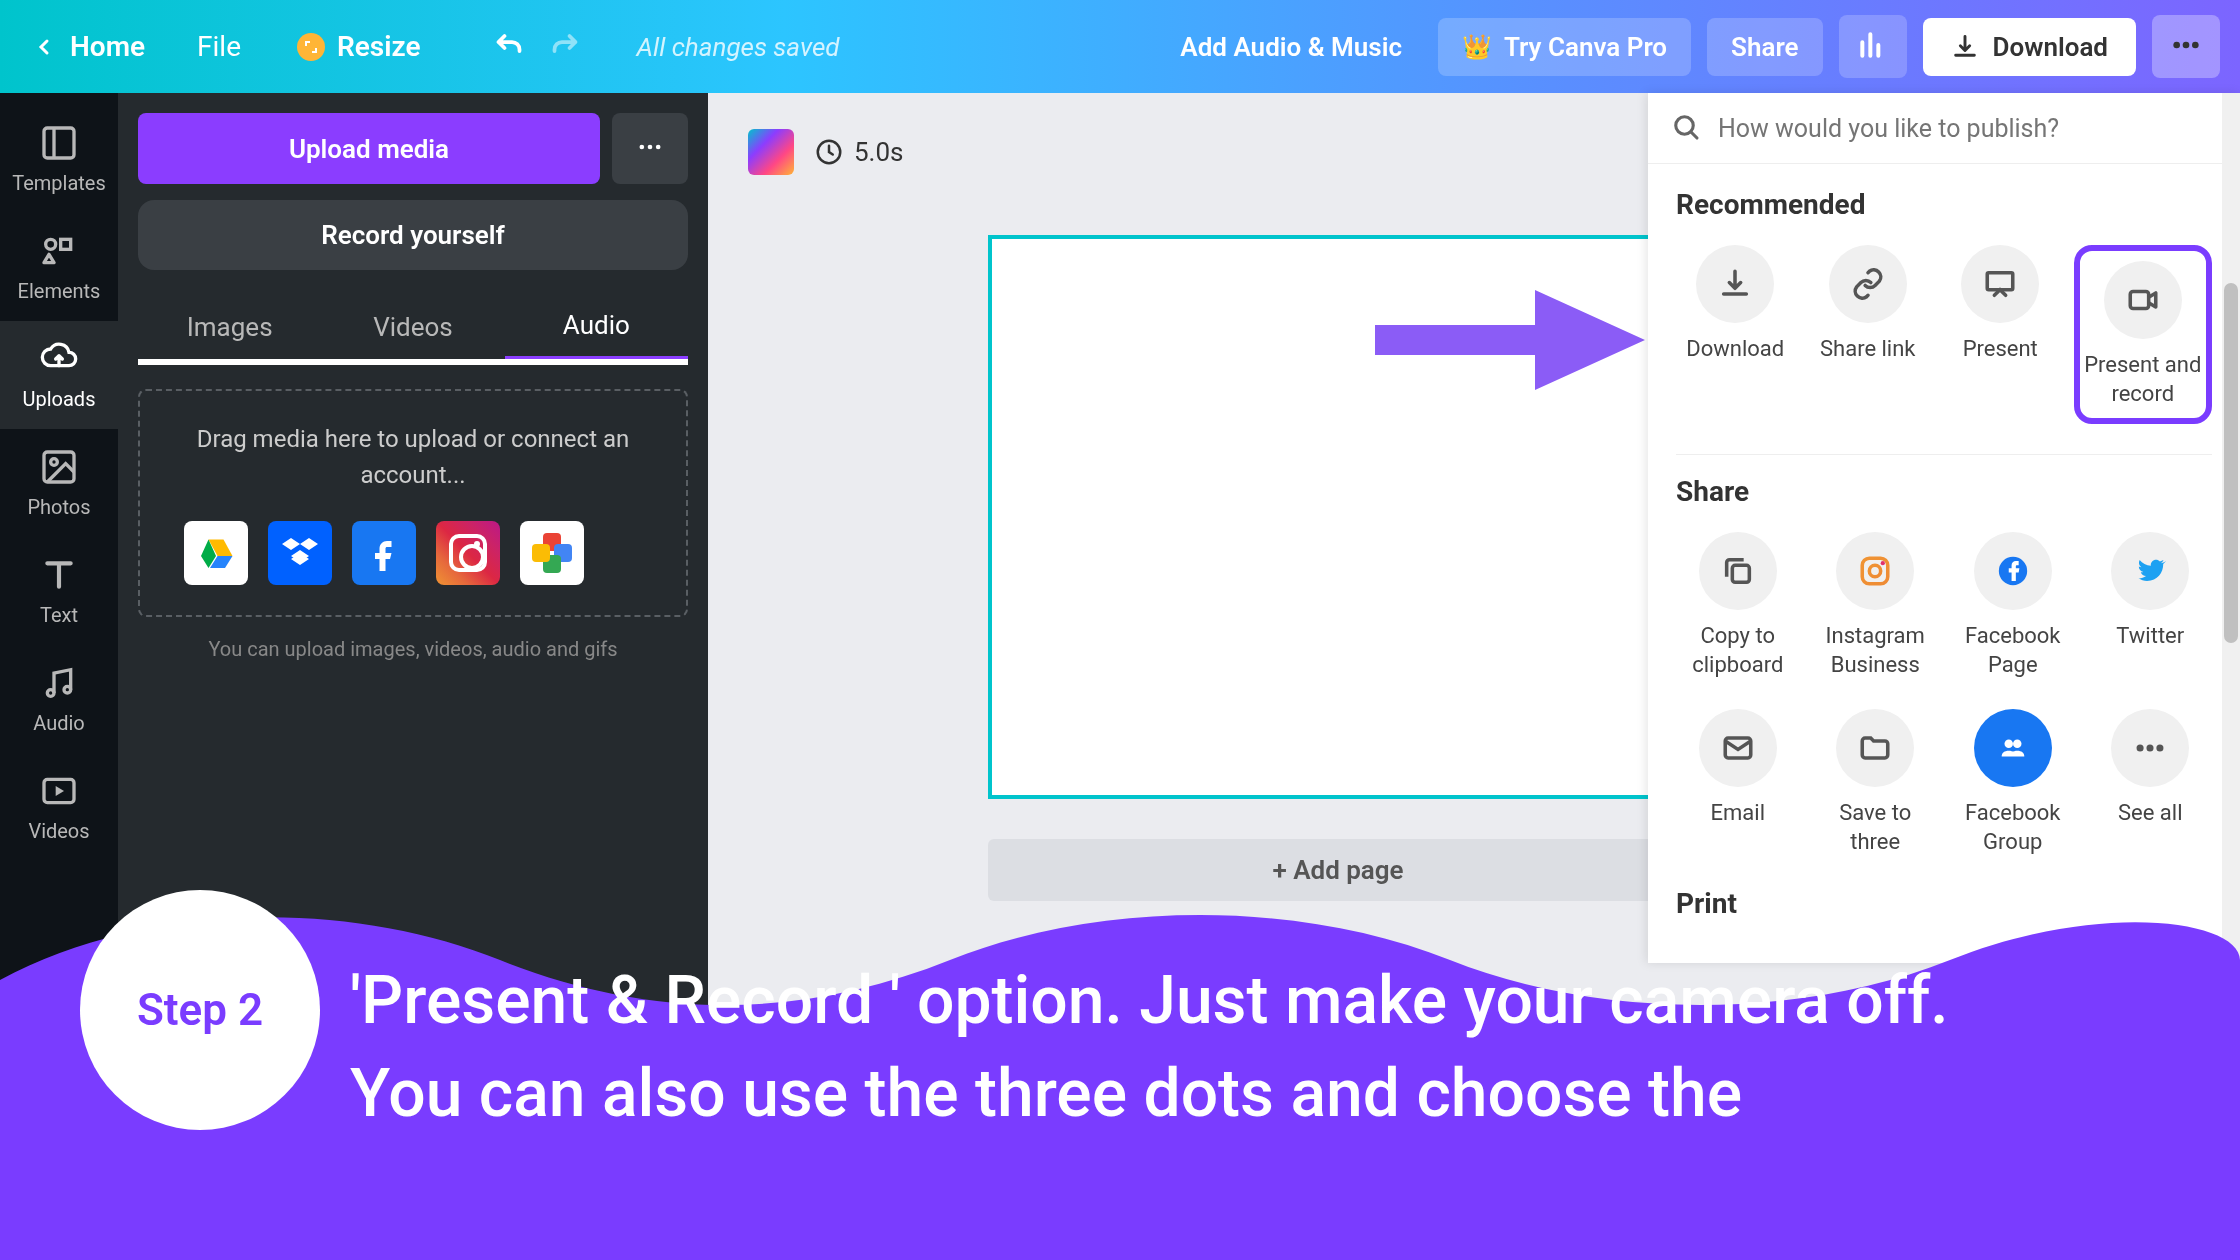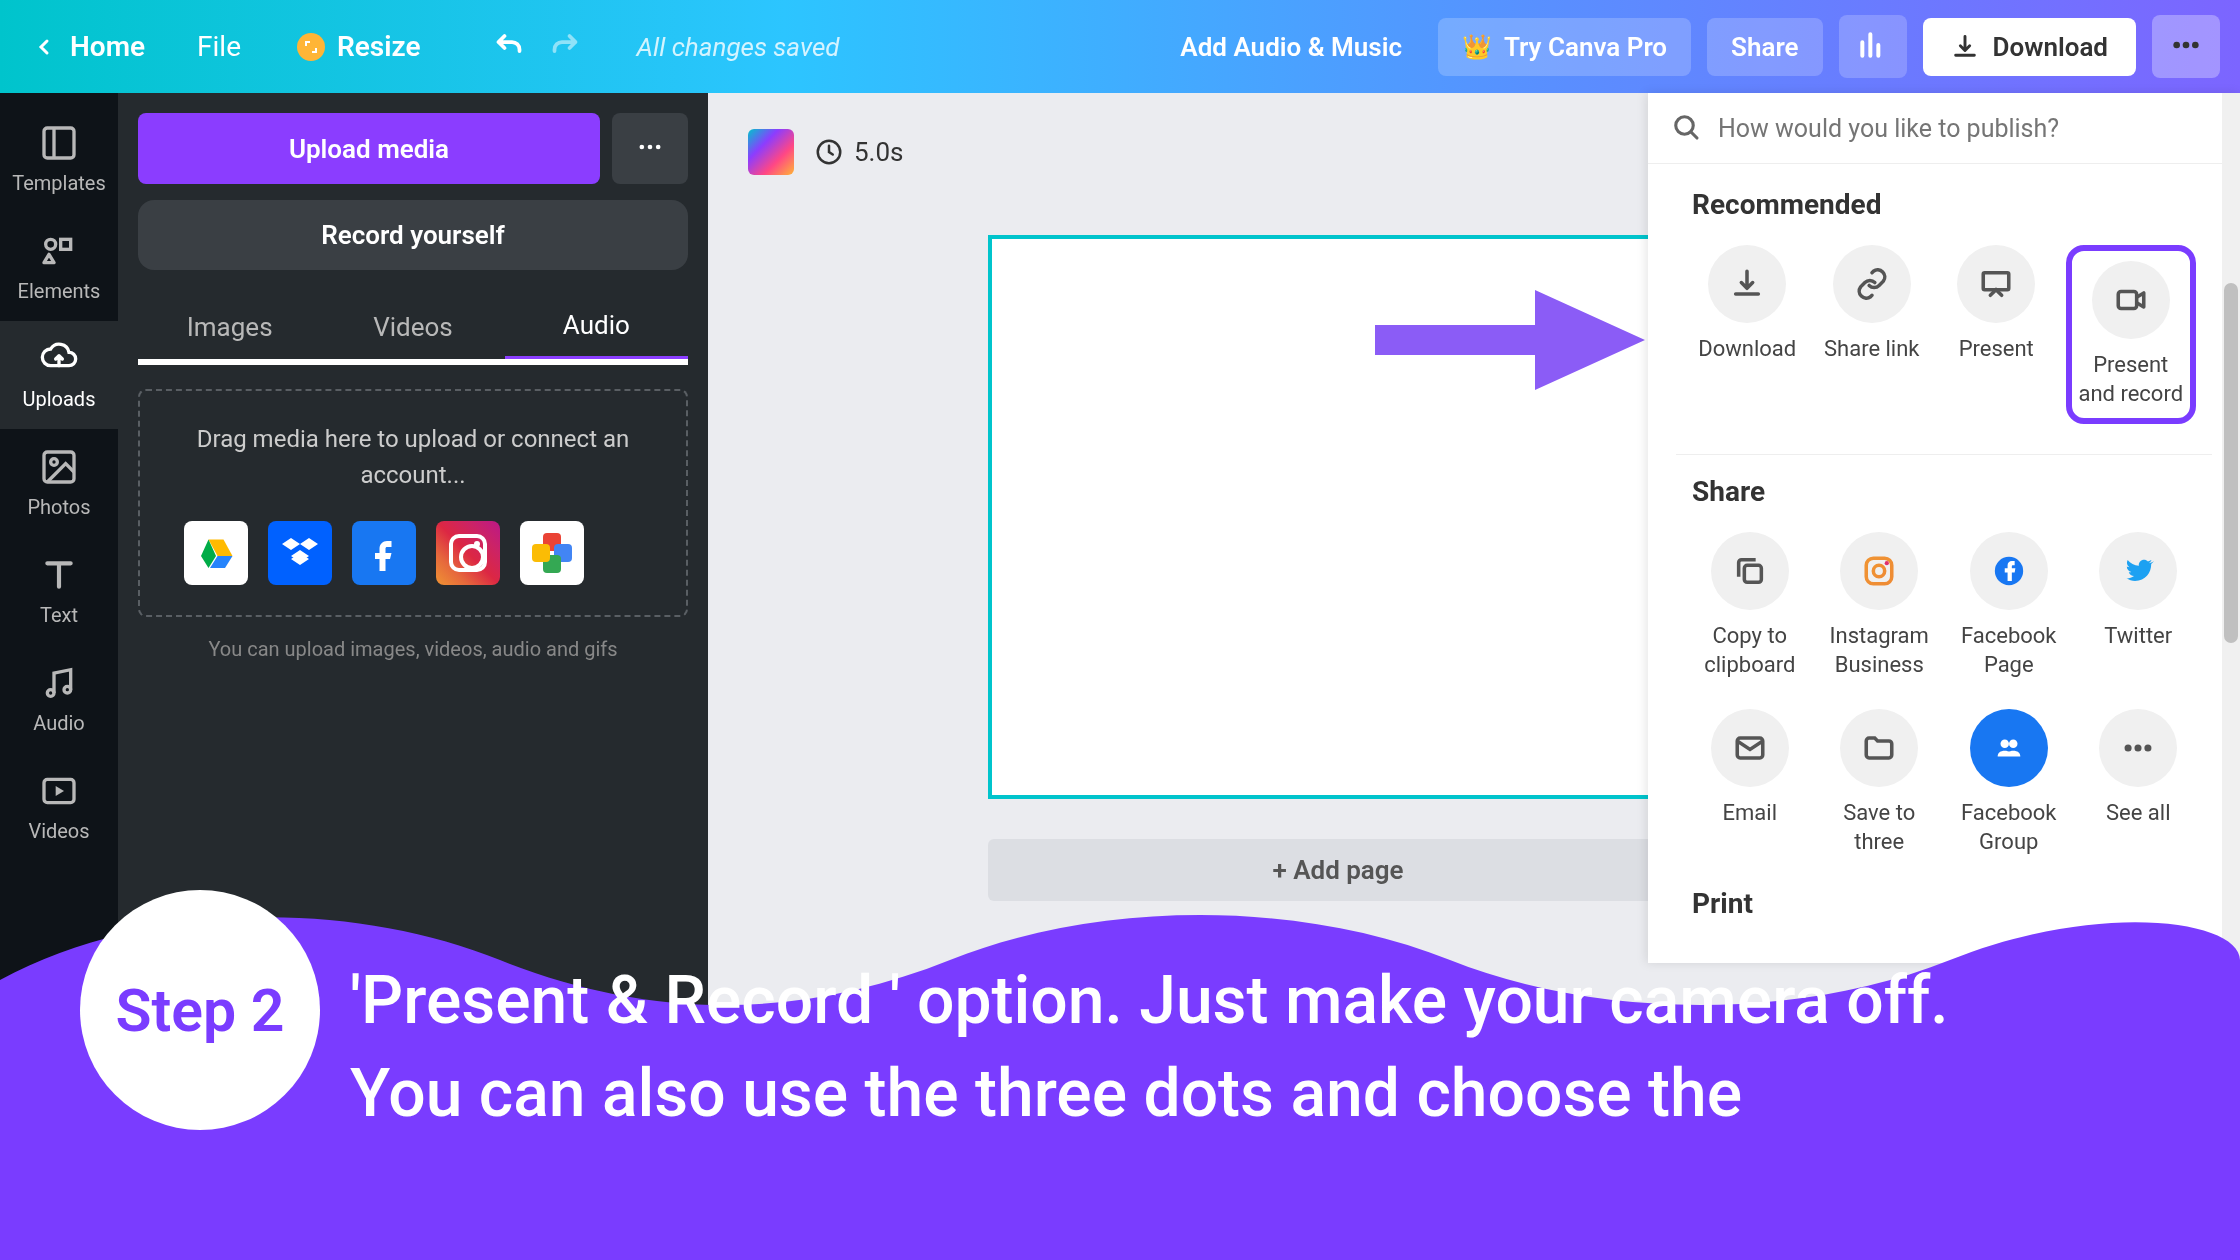--- a/index.html
+++ b/index.html
@@ -65,35 +65,35 @@
 .canvas-frame { width: 700px; height: 564px; background: #fff; border: 4px solid #00c4cc; margin-left: 240px; }
 .add-page { text-align: center; background: #dcdee3; padding: 16px; font-size: 26px; font-weight: 600; color: #555; margin: 40px auto 0; width: 700px; border-radius: 6px; cursor: pointer; margin-left: 240px; }
 
 
 .arrow-annotation { position: absolute; left: 1375px; top: 275px; width: 270px; height: 130px; z-index: 5; }
 
 
 .publish-panel { position: absolute; right: 0; top: 93px; width: 592px; height: 870px; background: #fff; box-shadow: -2px 0 10px rgba(0,0,0,0.1); z-index: 8; overflow: hidden; }
 .publish-search { display: flex; align-items: center; gap: 16px; padding: 20px 24px; border-bottom: 1px solid #eee; }
 .publish-search input { border: none; outline: none; font-size: 25px; flex: 1; color: #888; }
-.publish-section { padding: 24px 44px 0; }
+.publish-section { padding: 24px 28px 0; }
 .publish-title { font-size: 28px; font-weight: 700; color: #333; margin-bottom: 24px; }
 .publish-grid { display: flex; gap: 14px; margin-bottom: 30px;}
 .publish-item { flex: 1; display: flex; flex-direction: column; align-items: center; gap: 12px; cursor: pointer; }
 .publish-icon-circle { width: 78px; height: 78px; border-radius: 50%; background: #f0f0f0; display: flex; align-items: center; justify-content: center; }
 .publish-label { font-size: 22px; color: #444; text-align: center; line-height: 1.3; }
 .highlight-box { border: 6px solid #7a3cff; border-radius: 18px; padding: 10px 4px; }
 .publish-divider { height: 1px; background: #eee; margin: 0 28px 20px; }
 .scrollbar-track { position: absolute; right: 0; top: 0; width: 18px; height: 100%; background: #f0f0f0; }
 .scrollbar-thumb { position: absolute; right: 2px; top: 190px; width: 14px; height: 360px; background: #c0c0c0; border-radius: 7px; }
 
 
 .wave-overlay { position: absolute; bottom: 0; left: 0; width: 100%; height: 400px; z-index: 20; }
 .wave-svg { position: absolute; top: 0; left: 0; width: 100%; height: 100%; }
-.step-circle { position: absolute; left: 80px; bottom: 130px; width: 240px; height: 240px; background: #fff; border-radius: 50%; display: flex; align-items: center; justify-content: center; font-size: 59px; font-weight: 600; color: #7a3cff; z-index: 22; }
+.step-circle { position: absolute; left: 80px; bottom: 130px; width: 240px; height: 240px; background: #fff; border-radius: 50%; display: flex; align-items: center; justify-content: center; font-size: 44px; font-weight: 600; color: #7a3cff; z-index: 22; }
 .step-text { position: absolute; left: 350px; bottom: 120px; font-size: 66px; font-weight: 500; color: #fff; z-index: 22; line-height: 1.4; }
 
 .ig-box { width: 38px; height: 38px; border: 4px solid #fff; border-radius: 10px; position: relative; }
 .ig-box::after { content: ''; position: absolute; top: 6px; left: 6px; width: 18px; height: 18px; border: 4px solid #fff; border-radius: 50%; }
 .ig-box::before { content: ''; position: absolute; top: 3px; right: 3px; width: 6px; height: 6px; background: #fff; border-radius: 50%; }
 .gp-pinwheel { width: 40px; height: 40px; position: relative; }
 .gp-pinwheel span { position: absolute; width: 18px; height: 18px; border-radius: 4px; }
 .gp-pinwheel span:nth-child(1){ top:0; left:11px; background:#ea4335; }
 .gp-pinwheel span:nth-child(2){ top:11px; right:0; background:#4285f4; }
 .gp-pinwheel span:nth-child(3){ bottom:0; left:11px; background:#34a853; }

